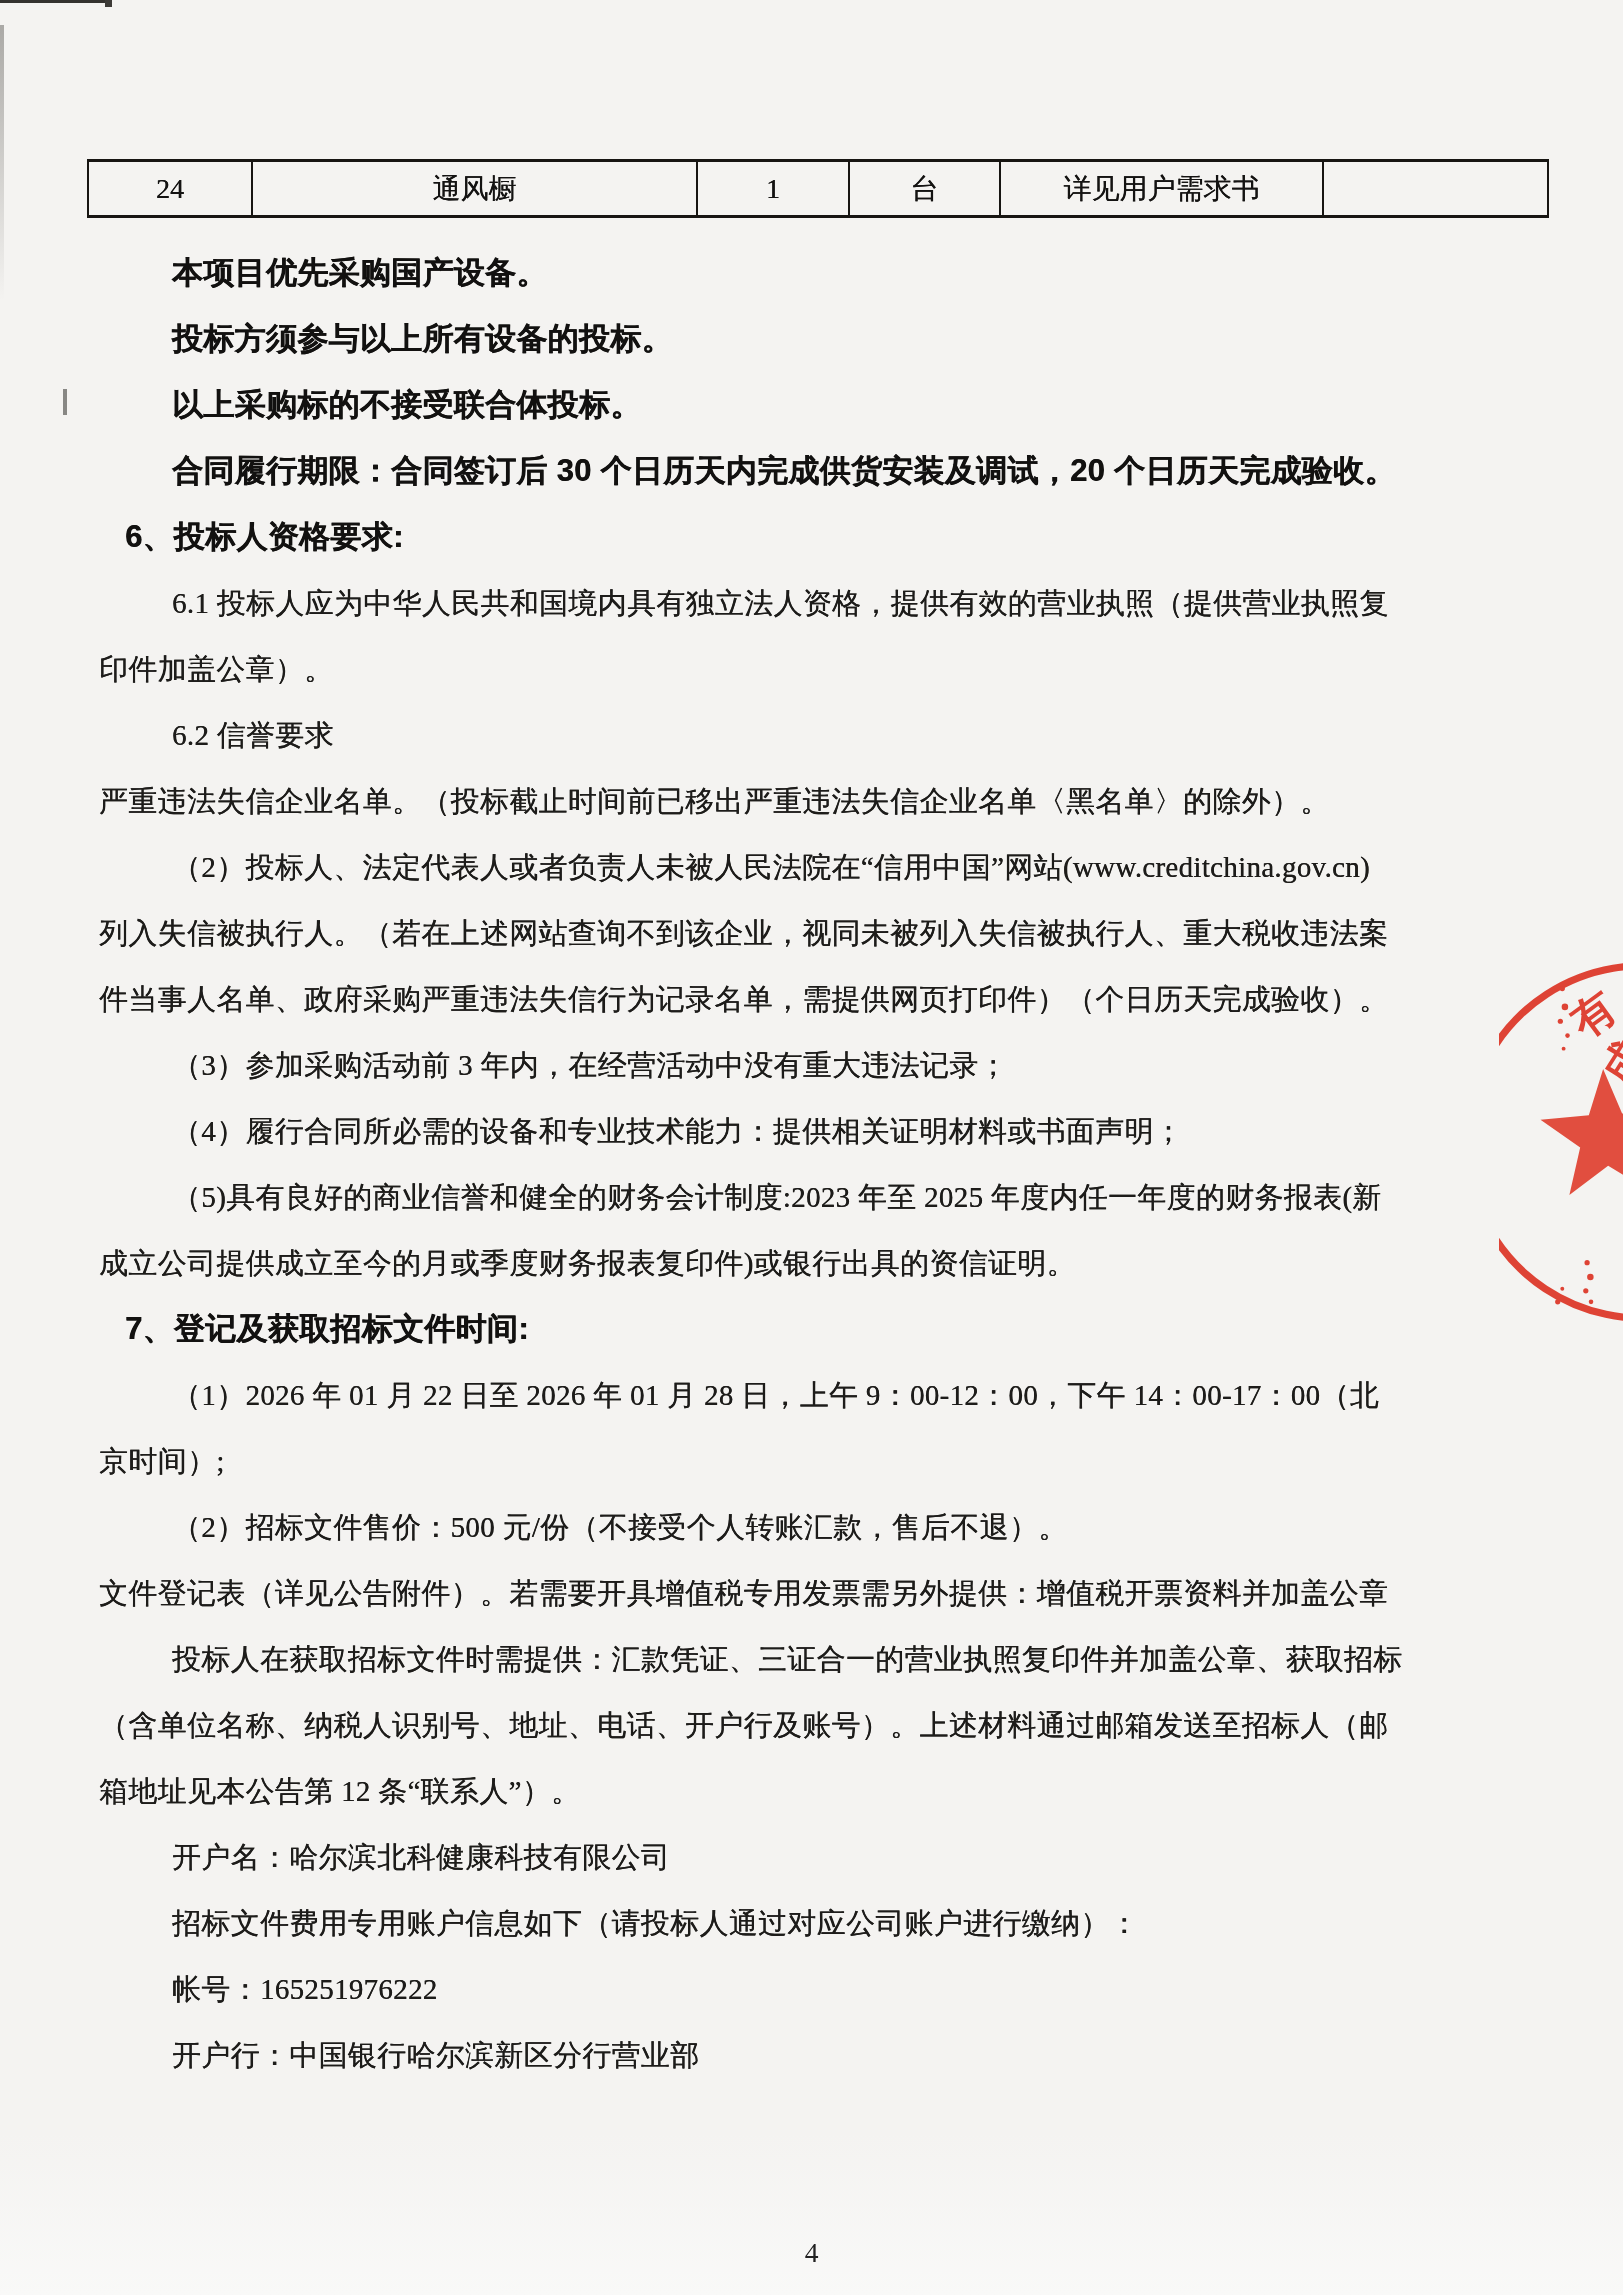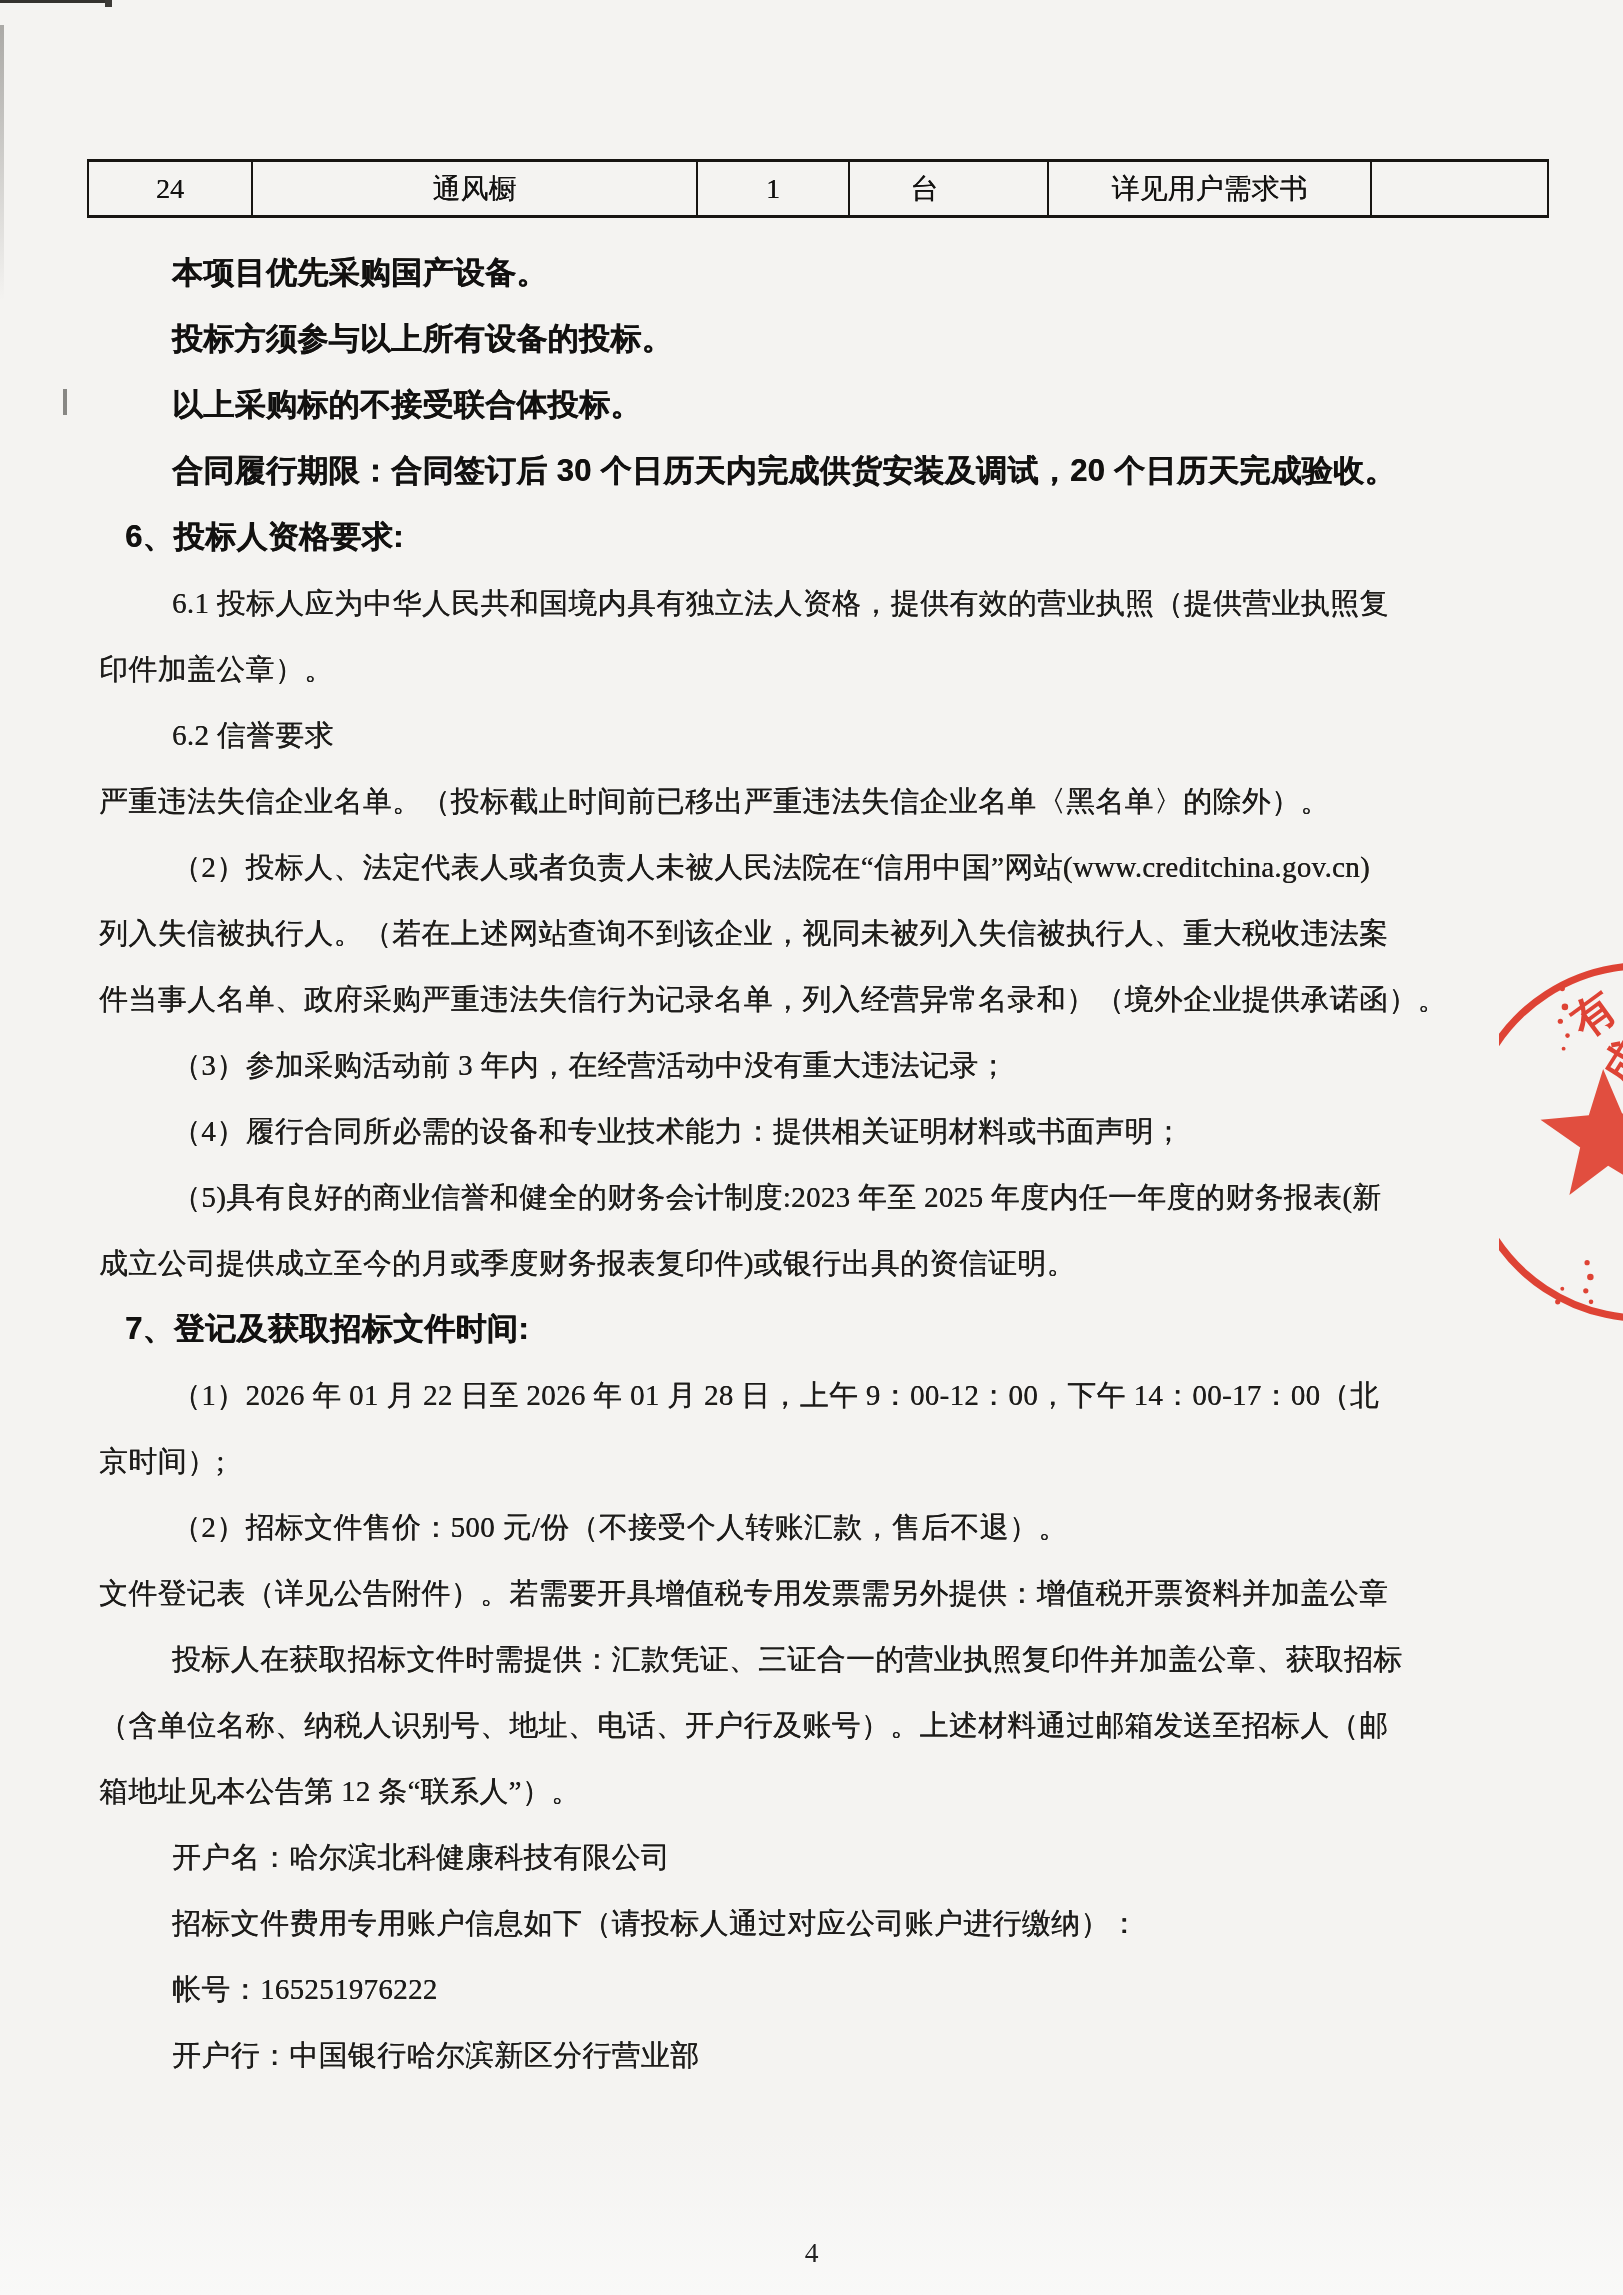--- a/index.html
+++ b/index.html
@@ -27,21 +27,21 @@
   .spec-table .cell {
     box-sizing:border-box; border-left:2px solid #171512;
     display:flex; align-items:center; justify-content:center;
     font-size:28px; color:#141312; white-space:nowrap; overflow:hidden;
     text-shadow:0.3px 0 0 currentColor;
   }
   .spec-table .cell.c1 { border-left:none; flex:0 0 162px;border-radius:7px; }
   .spec-table .cell.c2 { flex:0 0 445px; }
   .spec-table .cell.c3 { flex:0 0 152px; }
   .spec-table .cell.c4 { flex:0 0 151px; }
-  .spec-table .cell.c5 { flex:0 0 323px;margin-left:48px; }
+  .spec-table .cell.c5 { flex:0 0 323px; }
   .spec-table .cell.c6 { flex:1 1 auto; }
   
   #lines { position:absolute; left:99px; top:240px; width:1479px; }
   .line {
     height:66px; line-height:66px;
     font-size:29px; white-space:nowrap; letter-spacing:0.3px;
     text-shadow:0.3px 0 0 currentColor;
   }
   .line.indent { padding-left:73px; }
   .line.flush  { padding-left:0; }
@@ -87,21 +87,21 @@
       <div class="line bold-indent">投标方须参与以上所有设备的投标。</div>
       <div class="line bold-indent">以上采购标的不接受联合体投标。</div>
       <div class="line bold-indent">合同履行期限：合同签订后 30 个日历天内完成供货安装及调试，20 个日历天完成验收。</div>
       <div class="line bold-header">6、投标人资格要求:</div>
       <div class="line indent">6.1 投标人应为中华人民共和国境内具有独立法人资格，提供有效的营业执照（提供营业执照复</div>
       <div class="line flush">印件加盖公章）。</div>
       <div class="line indent">6.2 信誉要求</div>
       <div class="line flush">严重违法失信企业名单。（投标截止时间前已移出严重违法失信企业名单〈黑名单〉的除外）。</div>
       <div class="line indent">（2）投标人、法定代表人或者负责人未被人民法院在“信用中国”网站(www.creditchina.gov.cn)</div>
       <div class="line flush">列入失信被执行人。（若在上述网站查询不到该企业，视同未被列入失信被执行人、重大税收违法案</div>
-      <div class="line flush">件当事人名单、政府采购严重违法失信行为记录名单，列入经营异常名录和）（境外企业提供承诺函）。</div>
+      <div class="line flush">件当事人名单、政府采购严重违法失信行为记录名单，需提供网页打印件）（个日历天完成验收）。</div>
       <div class="line indent">（3）参加采购活动前 3 年内，在经营活动中没有重大违法记录；</div>
       <div class="line indent">（4）履行合同所必需的设备和专业技术能力：提供相关证明材料或书面声明；</div>
       <div class="line indent">（5)具有良好的商业信誉和健全的财务会计制度:2023 年至 2025 年度内任一年度的财务报表(新</div>
       <div class="line flush">成立公司提供成立至今的月或季度财务报表复印件)或银行出具的资信证明。</div>
       <div class="line bold-header">7、登记及获取招标文件时间:</div>
       <div class="line indent">（1）2026 年 01 月 22 日至 2026 年 01 月 28 日，上午 9：00-12：00，下午 14：00-17：00（北</div>
       <div class="line flush">京时间）;</div>
       <div class="line indent">（2）招标文件售价：500 元/份（不接受个人转账汇款，售后不退）。</div>
       <div class="line flush">文件登记表（详见公告附件）。若需要开具增值税专用发票需另外提供：增值税开票资料并加盖公章</div>
       <div class="line indent">投标人在获取招标文件时需提供：汇款凭证、三证合一的营业执照复印件并加盖公章、获取招标</div>

